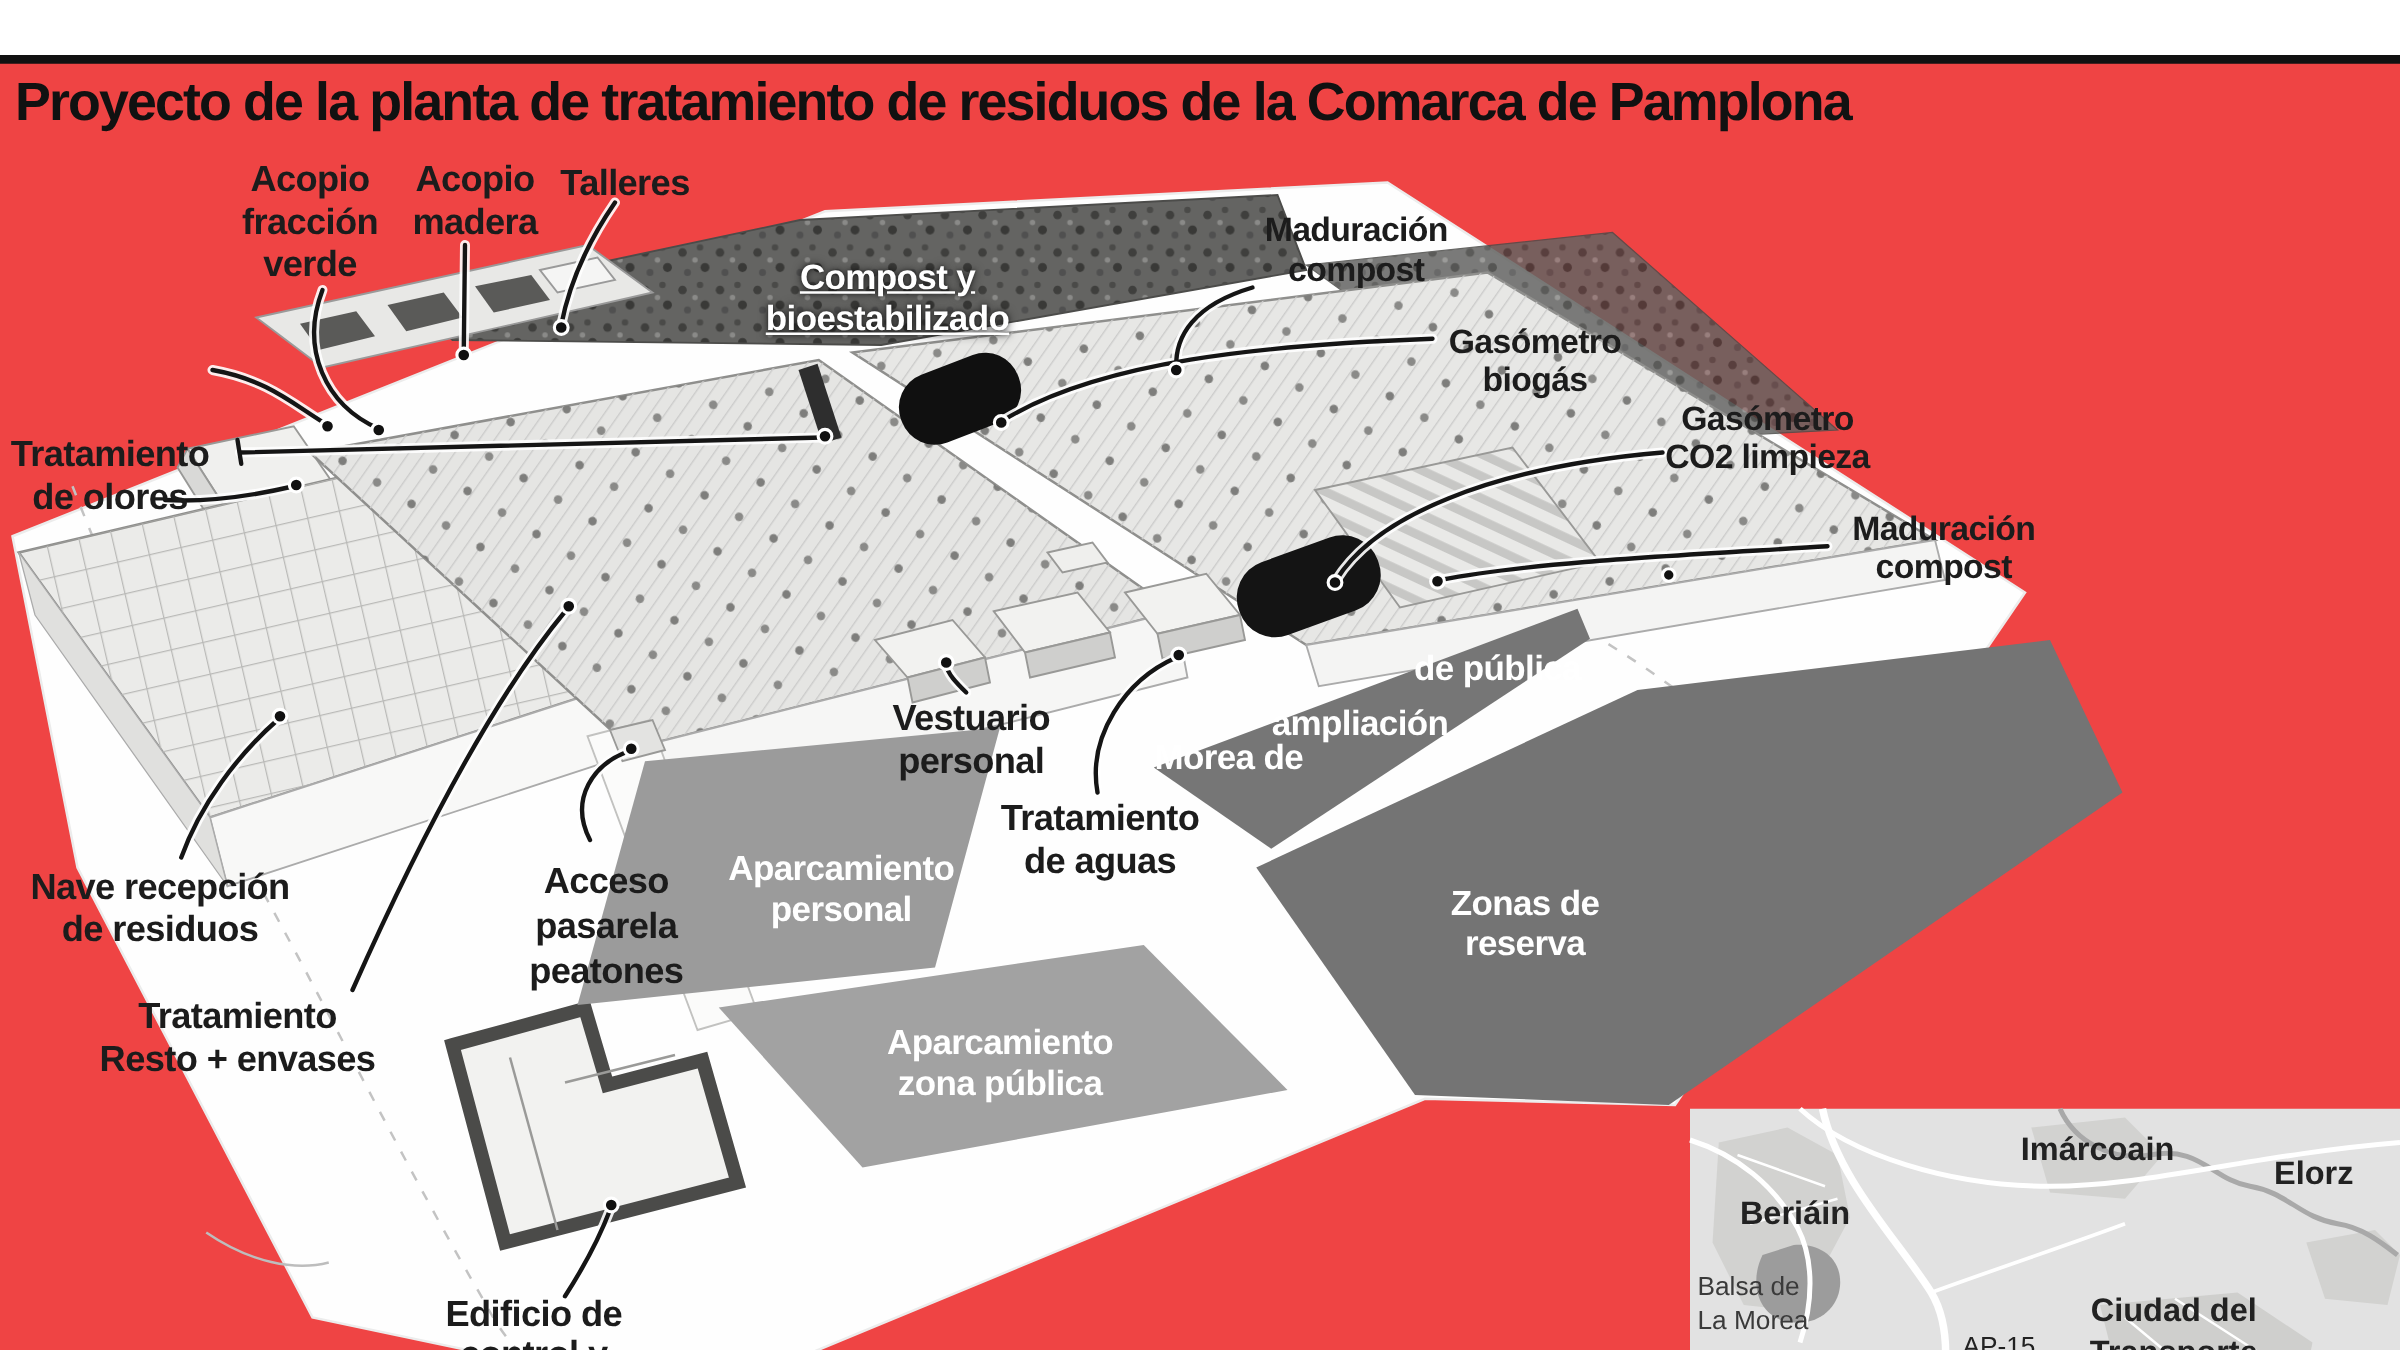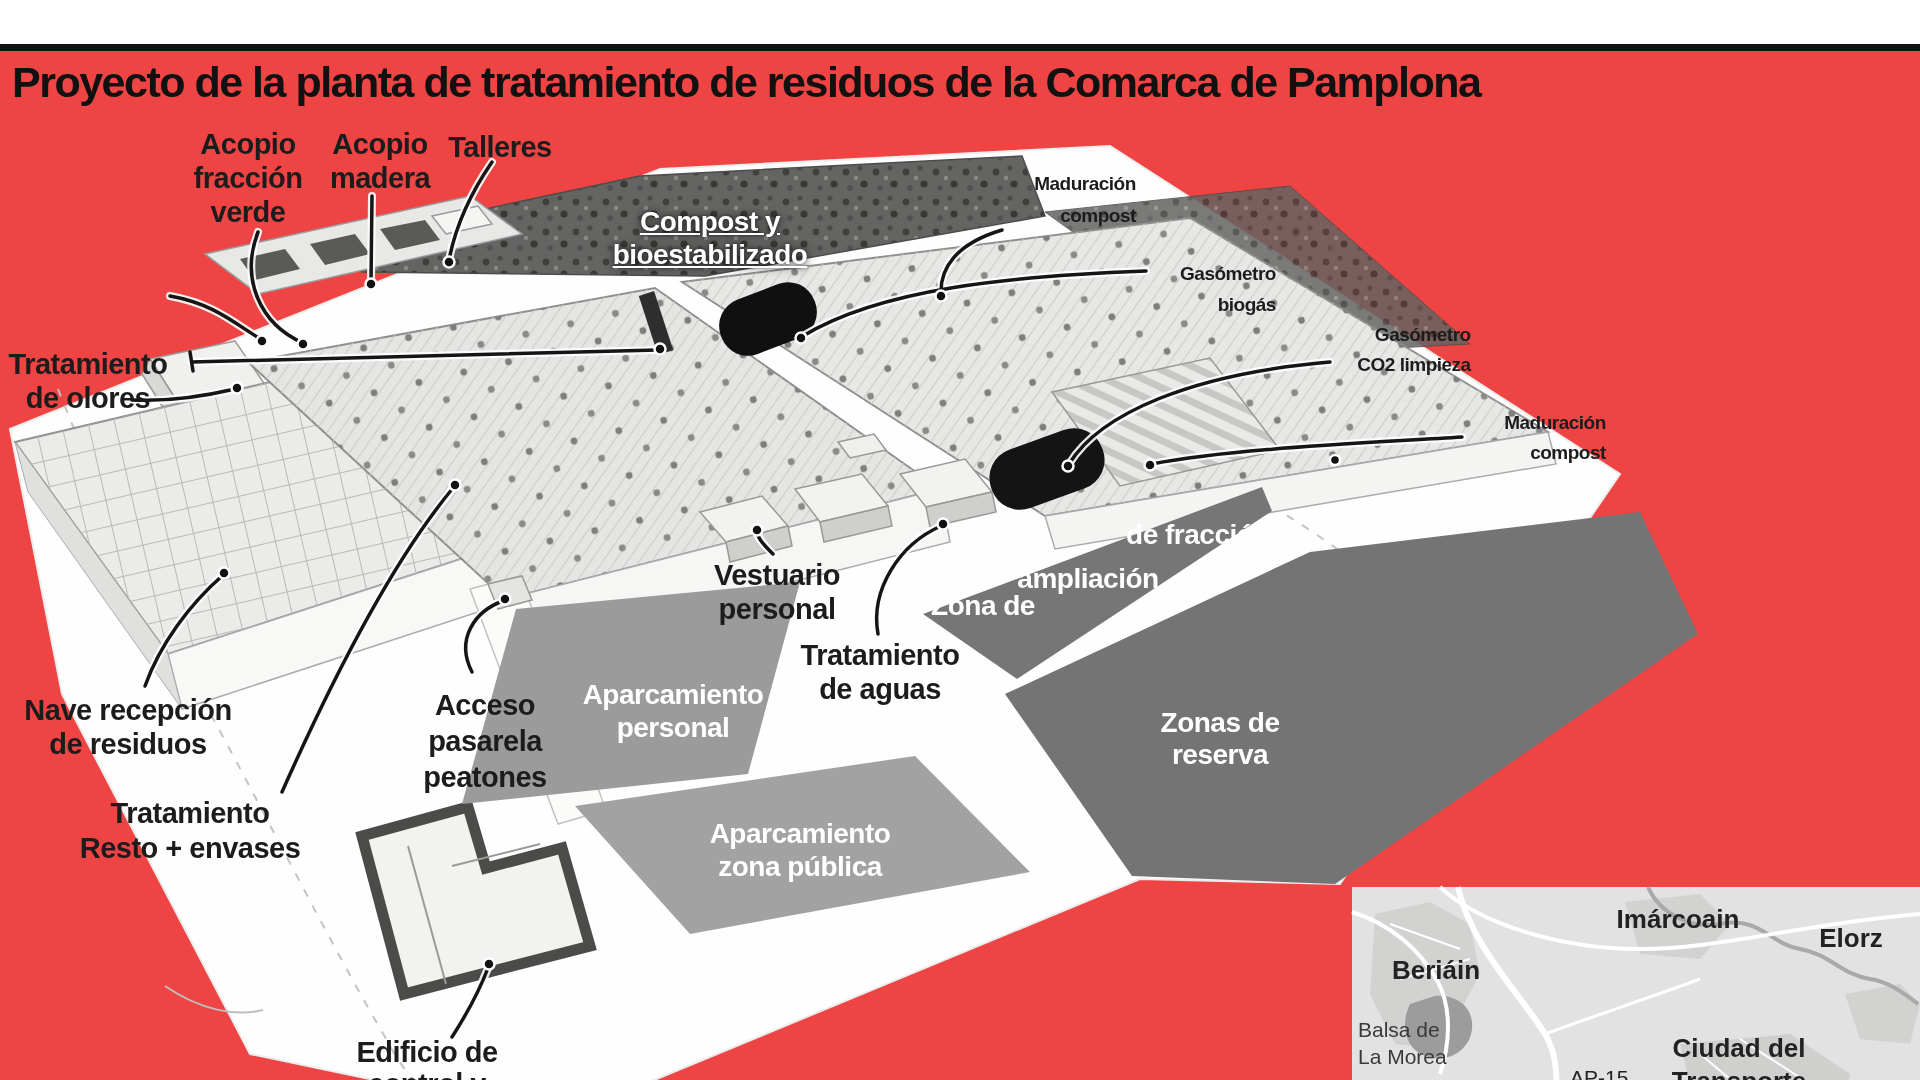--- a/index.html
+++ b/index.html
@@ -6,21 +6,21 @@
   #stage{position:relative;width:1920px;height:1080px;overflow:hidden;background:#ef4444;
          font-family:"Liberation Sans","DejaVu Sans",sans-serif;margin-top:44px;}
   #render-svg{position:absolute;left:0;top:0;}
   #topbar{position:absolute;left:0;top:0;width:1920px;height:7px;background:#111;}
   #page-title{position:absolute;left:12px;top:14px;width:1650px;
       font-size:43px;font-weight:800;letter-spacing:-1.5px;color:#111;
       font-stretch:condensed;white-space:nowrap;}
   .lbl{position:absolute;transform:translateX(-50%);text-align:center;
       font-weight:700;font-stretch:condensed;font-size:29px;line-height:34px;
       color:#1c1c1c;letter-spacing:-0.5px;white-space:pre-line;}
-  .lbl.small{font-size:19px;line-height:31px;text-align:right;}
+  .lbl.small{font-size:27px;line-height:31px;}
   .zone{color:#ffffff;font-size:28px;line-height:33px;font-weight:700;}
   .zone.shadowed{text-shadow:0 0 8px rgba(0,0,0,.65),0 0 3px rgba(0,0,0,.5);text-decoration:underline;}
   
   #L-acopio-fv{left:248px;top:83px;}
   #L-acopio-madera{left:380px;top:83px;}
   #L-talleres{left:500px;top:86px;}
   #L-almacen{left:88px;top:201px;}
   #L-olores{left:88px;top:303px;}
   #L-mad-left{left:1085px;top:124px;line-height:32px;}
   #L-gas-biogas{left:1228px;top:214px;line-height:31px;}
@@ -279,23 +279,23 @@
   <div class="lbl" id="L-edificio">Edificio de
 control y
 programa</div>
 
   <div class="lbl zone shadowed" id="L-compost">Compost y
 bioestabilizado</div>
   <div class="lbl zone" id="L-aparc-personal">Aparcamiento
 personal</div>
   <div class="lbl zone" id="L-aparc-publica">Aparcamiento
 zona pública</div>
-  <div class="lbl zone" id="L-zona-de">Zona de</div>
+  <div class="lbl zone" id="L-zona-de">Morea de</div>
   <div class="lbl zone" id="L-ampliacion">ampliación</div>
-  <div class="lbl zone" id="L-de-tuneles">de fracción</div>
+  <div class="lbl zone" id="L-de-tuneles">de pública</div>
   <div class="lbl zone" id="L-zonas-reserva">Zonas de
 reserva</div>
 
   <div class="maplbl" id="M-imarcoain">Imárcoain</div>
   <div class="maplbl" id="M-beriain">Beriáin</div>
   <div class="maplbl" id="M-elorz">Elorz</div>
   <div class="maplbl light" id="M-balsa">Balsa de
 La Morea</div>
   <div class="maplbl" id="M-ap15">AP-15</div>
   <div class="maplbl" id="M-ciudad">Ciudad del

